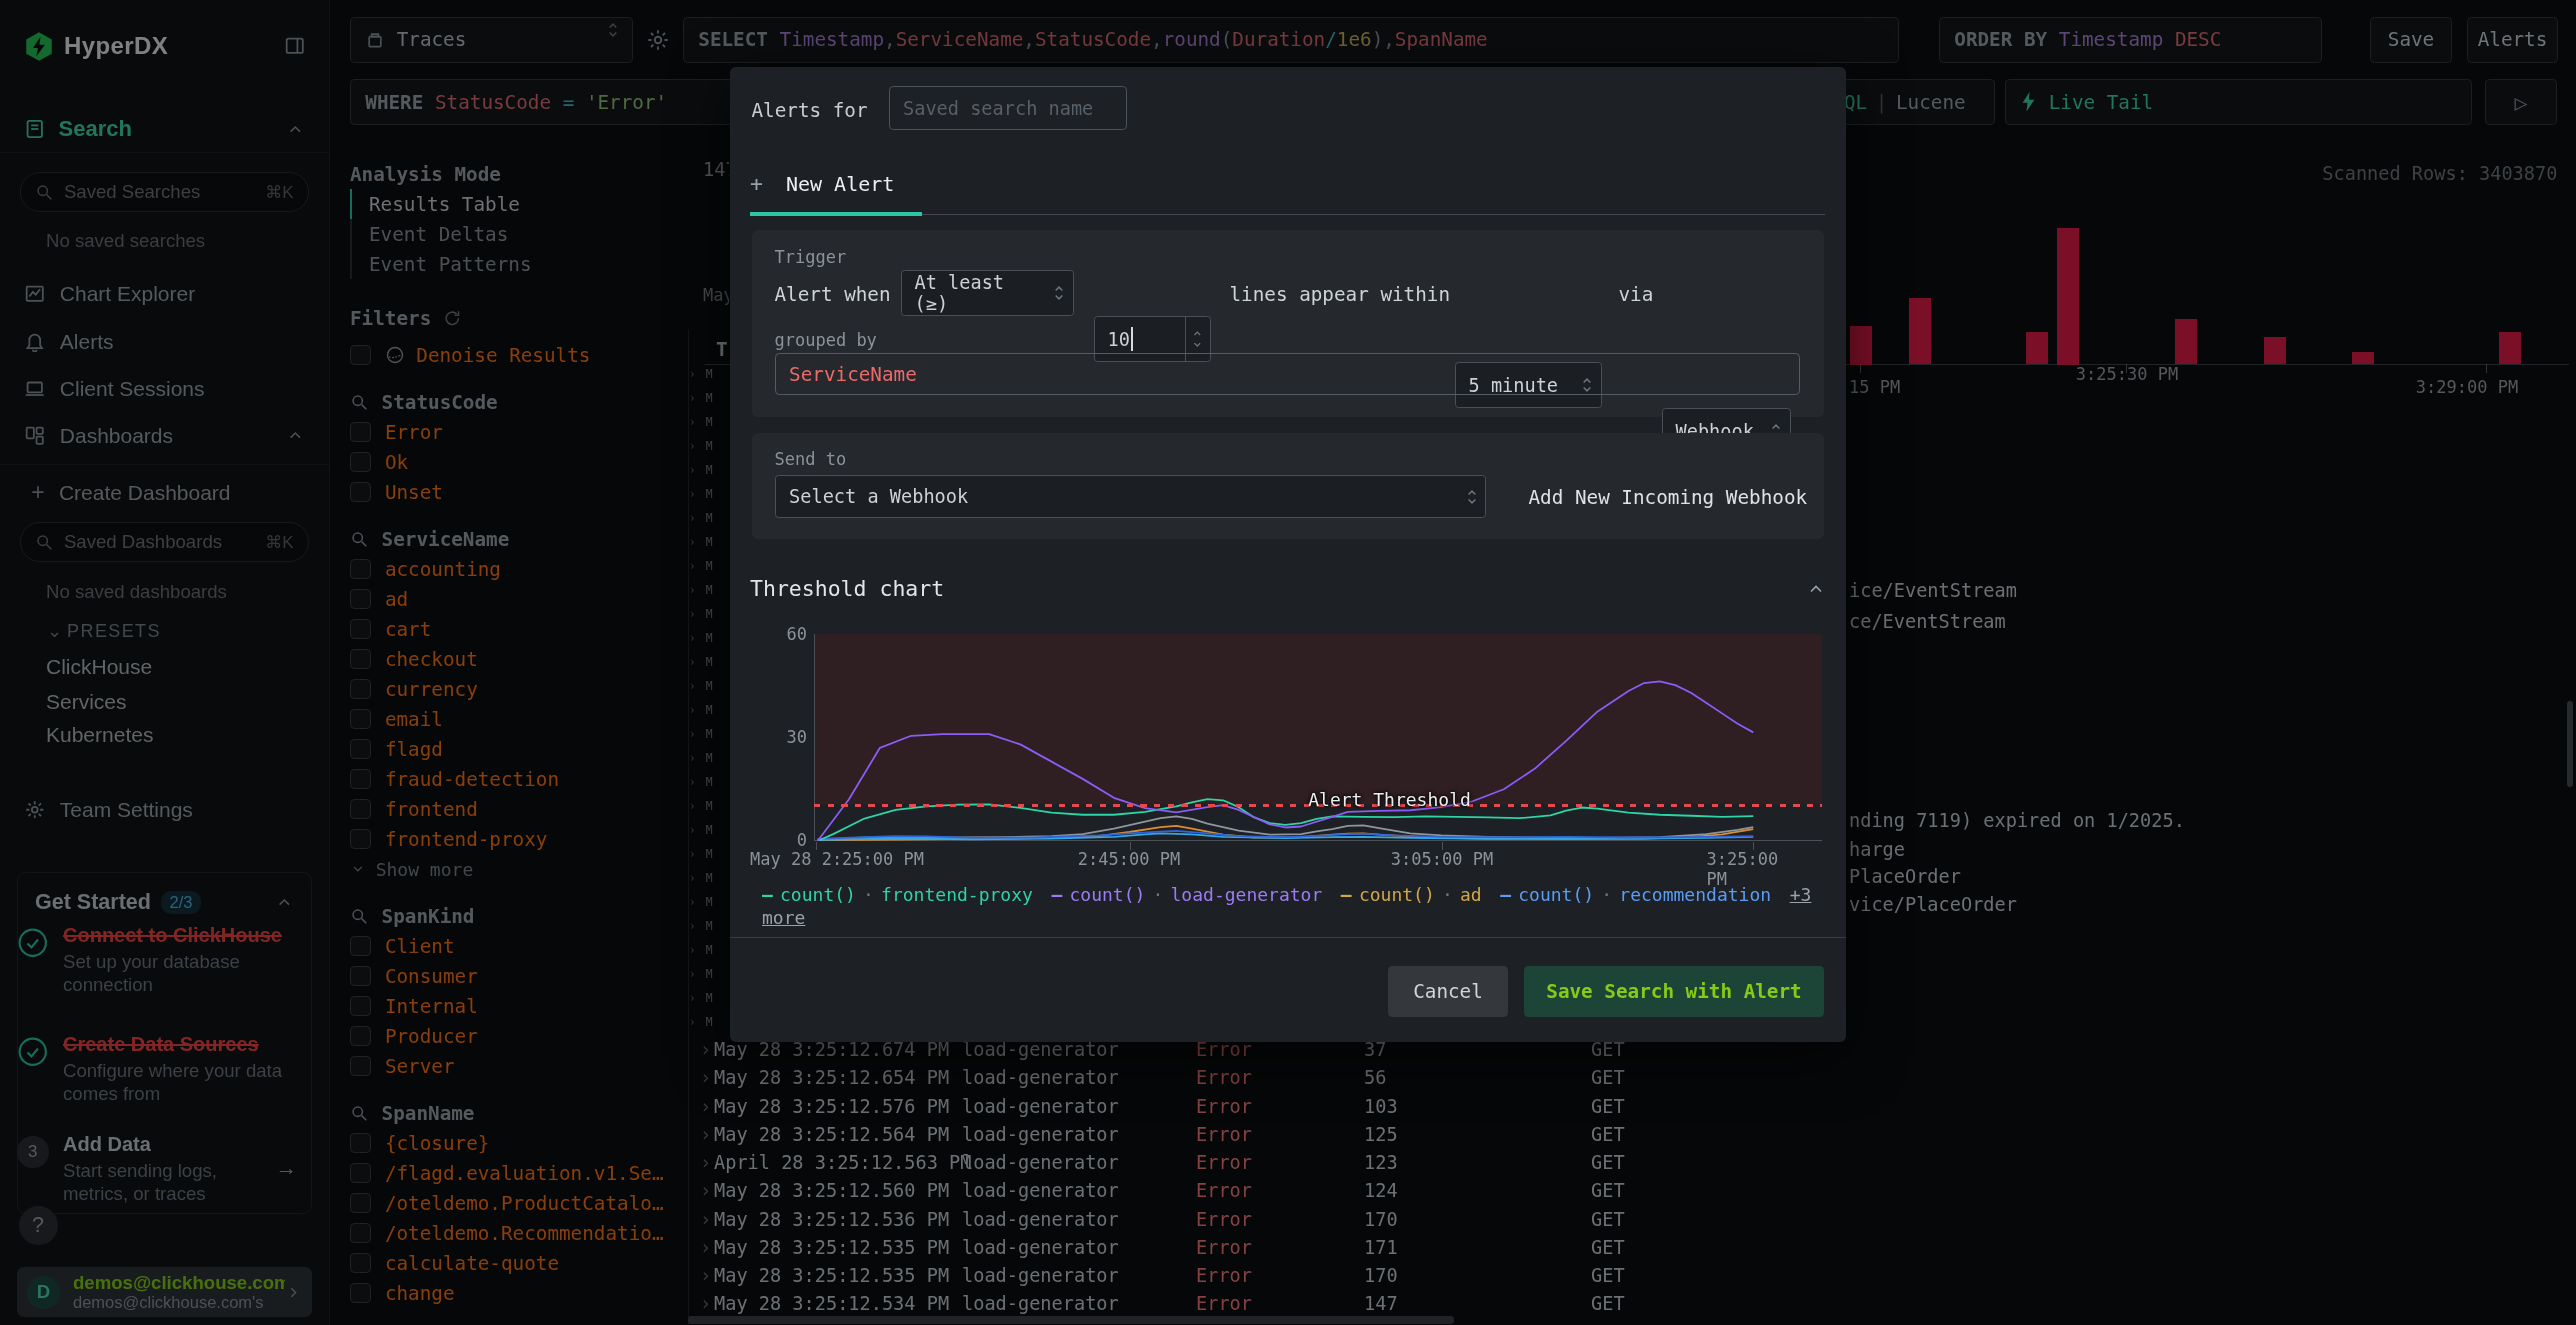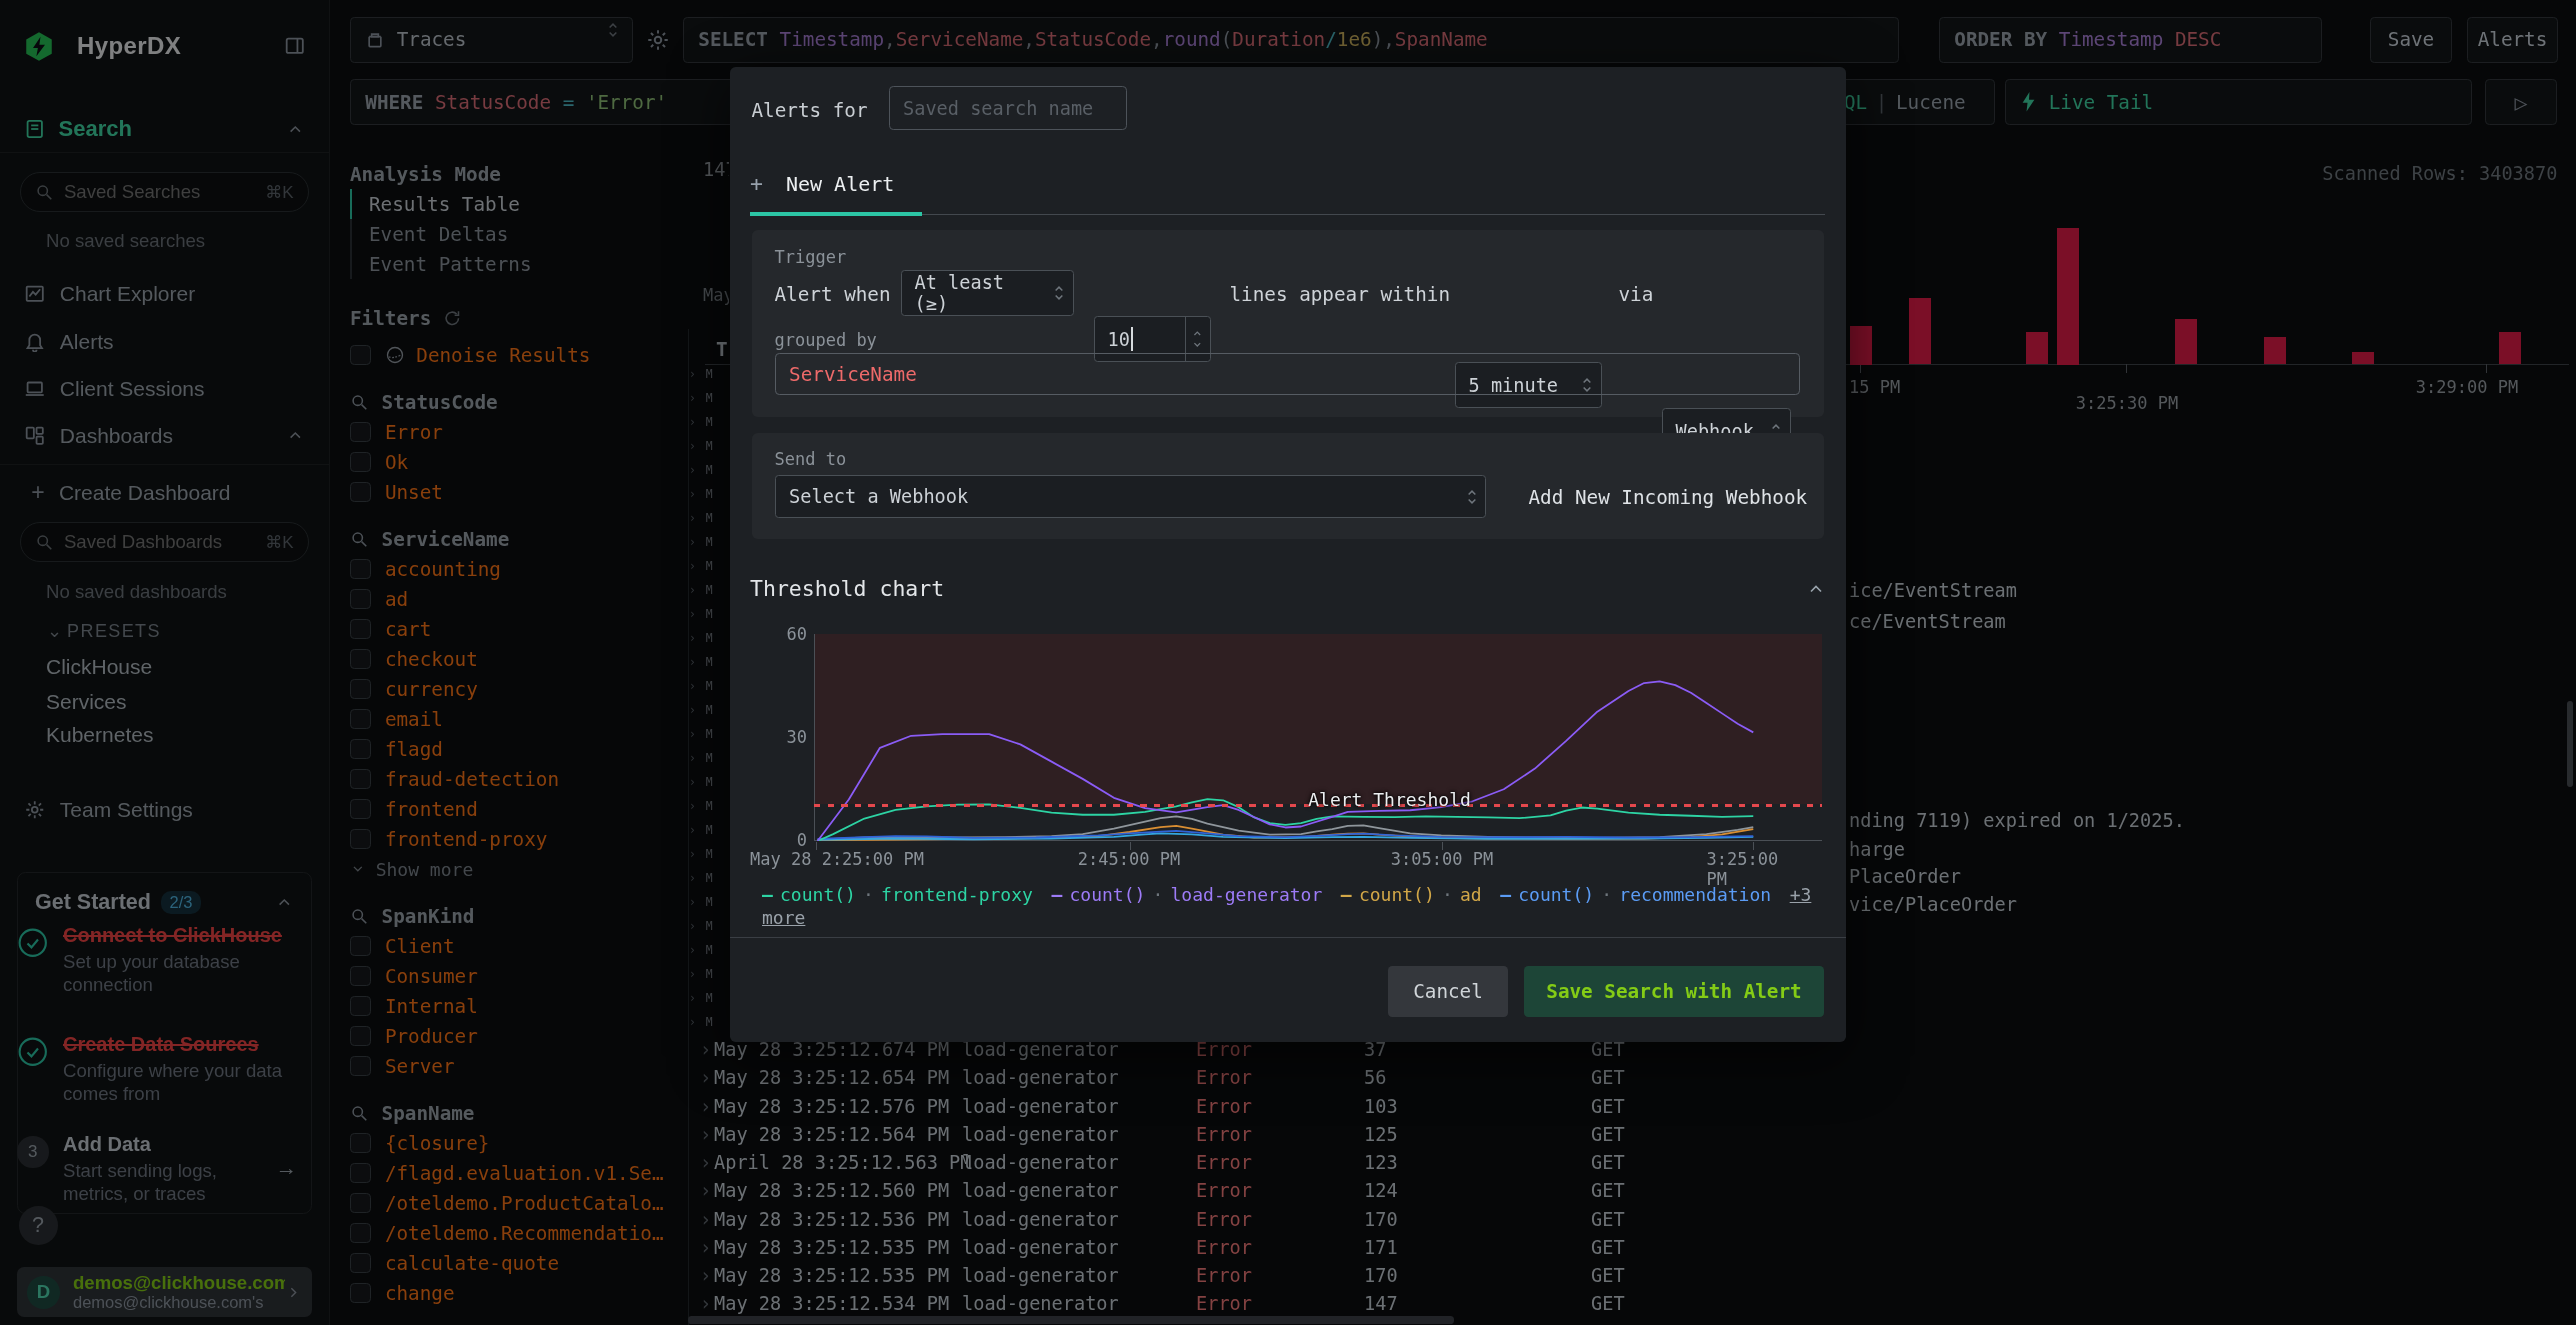--- a/index.html
+++ b/index.html
@@ -5,21 +5,21 @@
   html,body{margin:0;padding:0;background:#000;}
   #screen{position:relative;width:2576px;height:1325px;background:#0b0d0f;overflow:hidden;
           font-family:"DejaVu Sans Mono",monospace;color:#c4ccd3;}
   .sans{font-family:"Liberation Sans","DejaVu Sans",sans-serif;}
   .abs{position:absolute;}
 
   
   #sidebar{position:absolute;left:0;top:0;width:329px;height:1325px;background:#101314;
            border-right:0.7px solid #1e2224;font-family:"Liberation Sans","DejaVu Sans",sans-serif;}
   .srow{position:absolute;left:0;width:329px;display:flex;align-items:center;padding:0 24px;box-sizing:border-box;}
-  .logo-name{font-size:24px;font-weight:bold;color:#e8eaec;margin-left:23px;letter-spacing:0.4px;}
+  .logo-name{font-size:24px;font-weight:bold;color:#e8eaec;margin-left:10px;letter-spacing:0.4px;}
   .spacer{flex:1;}
   .sec-label{font-size:22px;font-weight:bold;color:#3fd6a3;margin-left:13px;}
   .side-div{position:absolute;left:0;width:329px;height:0.7px;background:#1e2224;}
   .pill{position:absolute;left:20px;width:289px;height:40px;border:1.1px solid #2b3034;border-radius:20px;
         background:#0d1011;display:flex;align-items:center;padding:0 14.3px;box-sizing:border-box;}
   .pill .ph{color:#737373;font-size:18.6px;margin-left:10px;flex:1;}
   .kbd{color:#5c636a;font-size:17px;}
   .muted{color:#6a7178;font-size:18.6px;}
   .nav-item{position:absolute;left:0;width:329px;height:47px;display:flex;align-items:center;padding:0 24px;box-sizing:border-box;color:#9aa3ab;font-size:21px;}
   .nav-item span.lbl{margin-left:14.3px;}
@@ -591,21 +591,21 @@
           <span>M</span>
         </div>
       </div>
 
     <div id="hist">
       <div class="abs" style="left:705px;top:364px;right:7.2px;height:1.4px;background:#3f444a;"></div>
       <div class="abs" style="left:1860px;top:364px;width:1.4px;height:8.6px;background:#5a6066;"></div>
       <div class="abs" style="left:2126px;top:364px;width:1.4px;height:8.6px;background:#5a6066;"></div>
       <div class="abs" style="left:2486px;top:364px;width:1.4px;height:8.6px;background:#5a6066;"></div>
       <div class="axlbl" style="left:1849px;top:377px;">15 PM</div>
-      <div class="axlbl" style="left:2127px;top:393px;transform:translateX(-50%);">3:25:30 PM</div>
+      <div class="axlbl" style="left:2127px;top:364px;transform:translateX(-50%);">3:25:30 PM</div>
       <div class="axlbl" style="left:2467px;top:377px;transform:translateX(-50%);">3:29:00 PM</div>
     <div class="bar" style="left: 1850px; top: 326px; height: 39px;"></div>
         <div class="bar" style="left: 1909px; top: 298px; height: 66px;"></div>
         <div class="bar" style="left: 2026px; top: 332px; height: 32px;"></div>
         <div class="bar" style="left: 2057px; top: 228px; height: 137px;"></div>
         <div class="bar" style="left: 2175px; top: 319px; height: 45px;"></div>
         <div class="bar" style="left: 2264px; top: 337px; height: 27px;"></div>
         <div class="bar" style="left: 2352px; top: 352px; height: 12px;"></div>
         <div class="bar" style="left: 2499px; top: 332px; height: 32px;"></div>
       </div>

